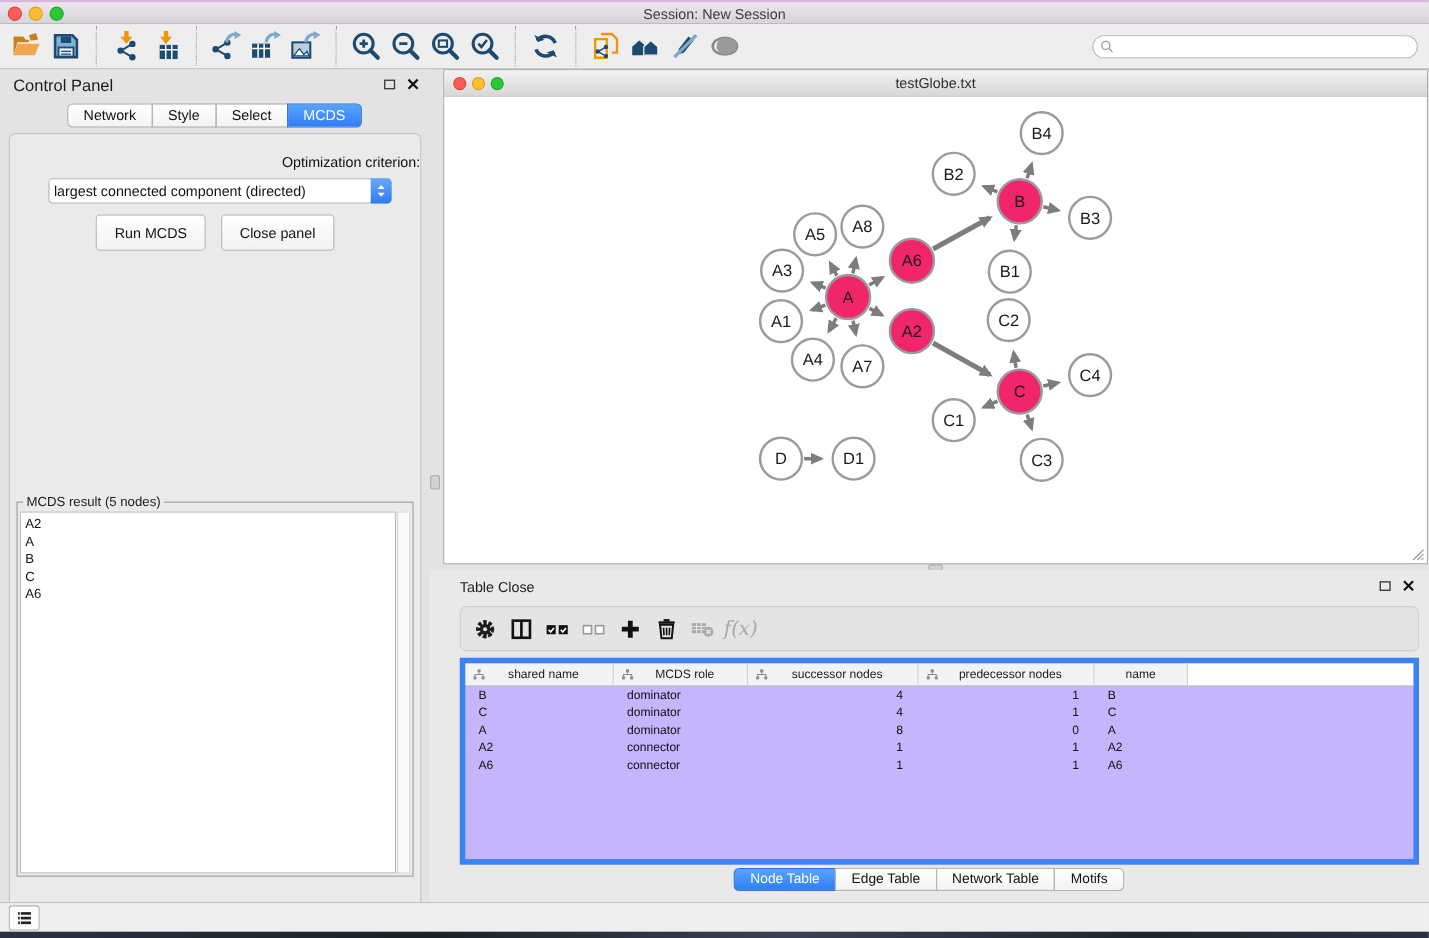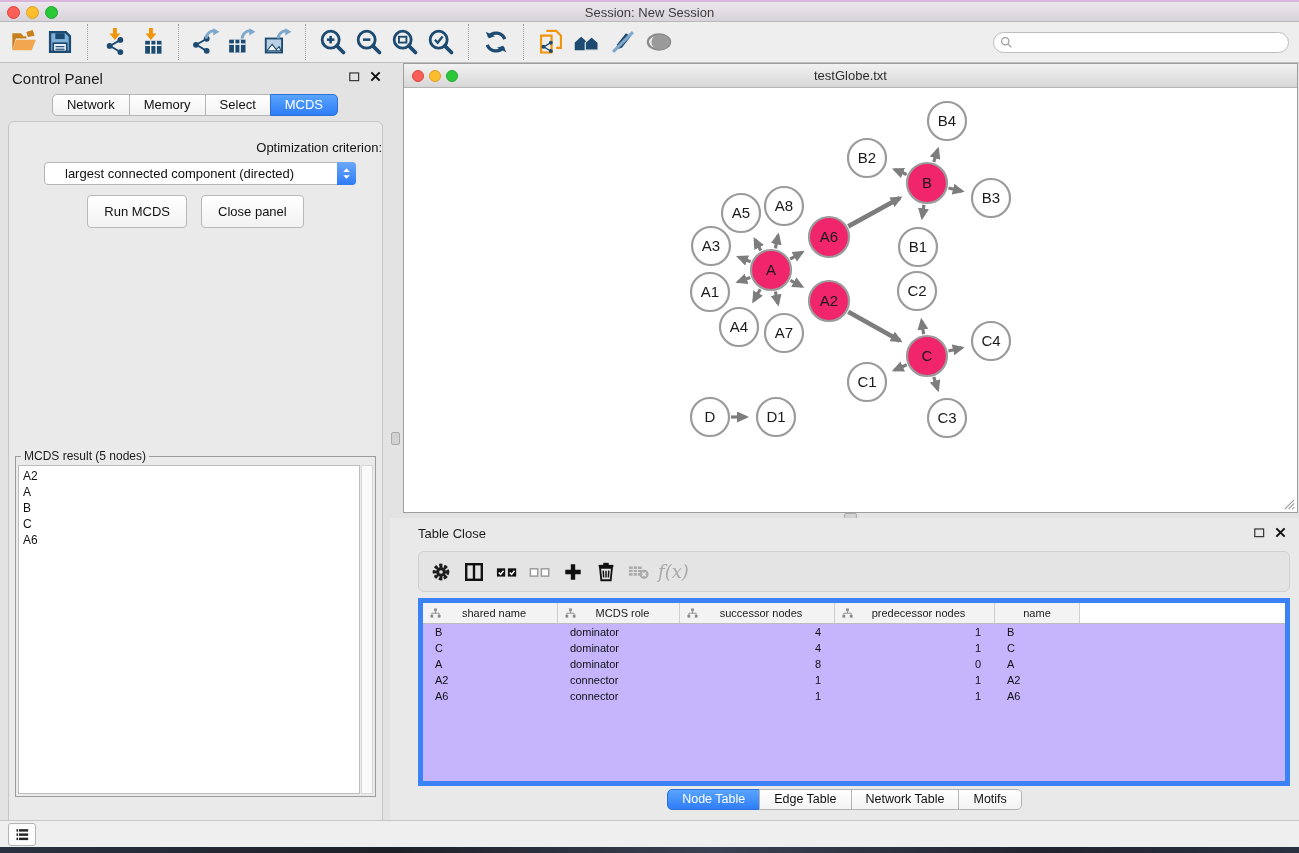--- a/index.html
+++ b/index.html
@@ -41,21 +41,21 @@
   .seg .tab { height:22px; line-height:20px; padding:0 14px; font-size:13px; color:#111;
     background:linear-gradient(#ffffff,#f3f3f3); border:1px solid #b4b4b4; margin-left:-1px; cursor:pointer; }
   .seg .tab:first-child { border-radius:5px 0 0 5px; margin-left:0; }
   .seg .tab:last-child { border-radius:0 5px 5px 0; }
   .seg .tab.active { background:linear-gradient(#59a4fd,#2e7df7); color:#fff; border-color:#2e71d8; }
   .cp-body { position:absolute; left:8px; top:58px; width:375px; height:743px;
     background:#eaeaea; border:1px solid #c6c6c6; border-radius:6px; }
   .opt-label { position:absolute; left:0; width:100%; top:18px; text-align:right; font-size:13px; color:#111; }
   .dropdown { position:absolute; left:35px; top:40px; width:312px; height:23px; background:#fff;
     border:1px solid #b5b5b5; border-radius:4px; display:flex; align-items:center; cursor:pointer; }
-  .dropdown .dval { flex:1; font-size:13px; color:#111; padding-left:20px; white-space:nowrap; }
+  .dropdown .dval { flex:1; font-size:13px; color:#111; padding-left:4px; white-space:nowrap; }
   .dropdown .stepper { width:19px; height:23px; margin-right:-1px; border-radius:0 4px 4px 0;
     background:linear-gradient(#6aa9f8,#2e7bf6); display:flex; align-items:center; justify-content:center; }
   .btnrow { position:absolute; left:0; top:73px; width:100%; display:flex; justify-content:center; gap:14px; }
   .pbtn { height:33px; padding:0 16px; font-size:13px; color:#111; background:linear-gradient(#ffffff,#f2f2f2);
     border:1px solid #b9b9b9; border-radius:4px; cursor:pointer; }
   .fieldset { position:absolute; left:6px; top:334px; width:361px; height:341px; border:1px solid #9c9c9c; }
   .fieldset .legend { position:absolute; left:5px; top:-8px; background:#eaeaea; padding:0 3px;
     font-size:12px; color:#1a1a1a; }
   .mcds-list { position:absolute; left:2px; top:8px; right:15px; bottom:2px; background:#fff;
     border:1px solid #bdbdbd; font-size:12px; color:#111; padding:2px 0 0 4px; list-style:none; }
@@ -311,21 +311,21 @@
           <rect x="3" y="5" width="15" height="13" fill="none" stroke="#333" stroke-width="2"></rect>
         </svg>
         <svg viewBox="0 0 22 22">
           <path d="M4 4l14 14M18 4L4 18" stroke="#111" stroke-width="3.4"></path>
         </svg>
       </span>
     </div>
     <div class="cp-tabs">
       <div class="seg" id="cp-tabs-seg">
           <div class="tab">Network</div>
-          <div class="tab">Memory</div>
+          <div class="tab">Style</div>
           <div class="tab">Select</div>
           <div class="tab active">MCDS</div>
         </div>
     </div>
     <div class="cp-body">
       <div class="opt-label">Optimization criterion:</div>
       <div class="dropdown">
         <span class="dval">largest connected component (directed)</span>
         <span class="stepper">
           <svg viewBox="0 0 16 20" width="13" height="17">

